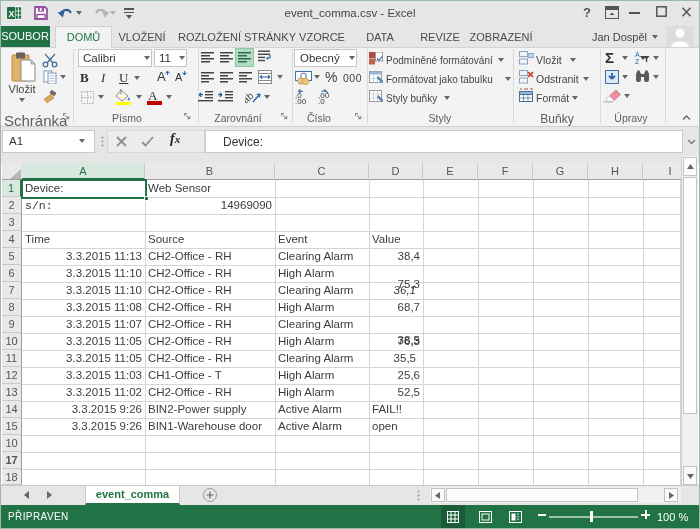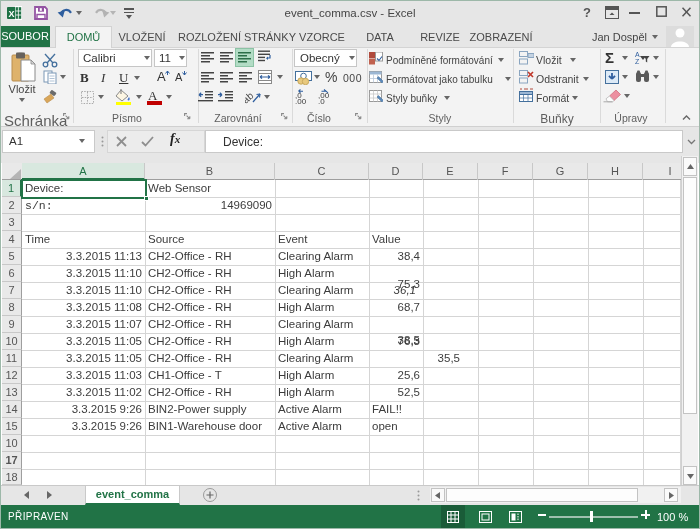--- a/index.html
+++ b/index.html
@@ -476,21 +476,21 @@
 <div class="a" style="left:145px;top:316px;width:130px;height:17px;font-size:11.5px;color:#3c3c3c;text-align:left;line-height:17px;padding:0 3px;white-space:nowrap;overflow:visible;">CH2-Office - RH</div>
 <div class="a" style="left:275px;top:316px;width:94px;height:17px;font-size:11.5px;color:#3c3c3c;text-align:left;line-height:17px;padding:0 3px;white-space:nowrap;overflow:visible;">Clearing Alarm</div>
 <div class="a" style="left:369px;top:332px;width:54px;height:17px;font-size:11.5px;color:#3c3c3c;text-align:right;line-height:17px;padding:0 3px;white-space:nowrap;overflow:visible;">38,5</div>
 <div class="a" style="left:22px;top:333px;width:123px;height:17px;font-size:11.5px;color:#3c3c3c;text-align:right;line-height:17px;padding:0 3px;white-space:nowrap;overflow:visible;">3.3.2015 11:05</div>
 <div class="a" style="left:145px;top:333px;width:130px;height:17px;font-size:11.5px;color:#3c3c3c;text-align:left;line-height:17px;padding:0 3px;white-space:nowrap;overflow:visible;">CH2-Office - RH</div>
 <div class="a" style="left:275px;top:333px;width:94px;height:17px;font-size:11.5px;color:#3c3c3c;text-align:left;line-height:17px;padding:0 3px;white-space:nowrap;overflow:visible;">High Alarm</div>
 <div class="a" style="left:369px;top:333px;width:54px;height:17px;font-size:11.5px;color:#3c3c3c;text-align:right;line-height:17px;padding:0 3px;white-space:nowrap;overflow:visible;">76,3</div>
 <div class="a" style="left:22px;top:350px;width:123px;height:17px;font-size:11.5px;color:#3c3c3c;text-align:right;line-height:17px;padding:0 3px;white-space:nowrap;overflow:visible;">3.3.2015 11:05</div>
 <div class="a" style="left:145px;top:350px;width:130px;height:17px;font-size:11.5px;color:#3c3c3c;text-align:left;line-height:17px;padding:0 3px;white-space:nowrap;overflow:visible;">CH2-Office - RH</div>
 <div class="a" style="left:275px;top:350px;width:94px;height:17px;font-size:11.5px;color:#3c3c3c;text-align:left;line-height:17px;padding:0 3px;white-space:nowrap;overflow:visible;">Clearing Alarm</div>
-<div class="a" style="left:369px;top:350px;width:54px;height:17px;font-size:11.5px;color:#3c3c3c;text-align:right;line-height:17px;padding:0 7px;white-space:nowrap;overflow:visible;margin-left:44px;">35,5</div>
+<div class="a" style="left:369px;top:350px;width:54px;height:17px;font-size:11.5px;color:#3c3c3c;text-align:right;line-height:17px;padding:0 7px;white-space:nowrap;overflow:visible;">35,5</div>
 <div class="a" style="left:22px;top:367px;width:123px;height:17px;font-size:11.5px;color:#3c3c3c;text-align:right;line-height:17px;padding:0 3px;white-space:nowrap;overflow:visible;">3.3.2015 11:03</div>
 <div class="a" style="left:145px;top:367px;width:130px;height:17px;font-size:11.5px;color:#3c3c3c;text-align:left;line-height:17px;padding:0 3px;white-space:nowrap;overflow:visible;">CH1-Office - T</div>
 <div class="a" style="left:275px;top:367px;width:94px;height:17px;font-size:11.5px;color:#3c3c3c;text-align:left;line-height:17px;padding:0 3px;white-space:nowrap;overflow:visible;">High Alarm</div>
 <div class="a" style="left:369px;top:367px;width:54px;height:17px;font-size:11.5px;color:#3c3c3c;text-align:right;line-height:17px;padding:0 3px;white-space:nowrap;overflow:visible;">25,6</div>
 <div class="a" style="left:22px;top:384px;width:123px;height:17px;font-size:11.5px;color:#3c3c3c;text-align:right;line-height:17px;padding:0 3px;white-space:nowrap;overflow:visible;">3.3.2015 11:02</div>
 <div class="a" style="left:145px;top:384px;width:130px;height:17px;font-size:11.5px;color:#3c3c3c;text-align:left;line-height:17px;padding:0 3px;white-space:nowrap;overflow:visible;">CH2-Office - RH</div>
 <div class="a" style="left:275px;top:384px;width:94px;height:17px;font-size:11.5px;color:#3c3c3c;text-align:left;line-height:17px;padding:0 3px;white-space:nowrap;overflow:visible;">High Alarm</div>
 <div class="a" style="left:369px;top:384px;width:54px;height:17px;font-size:11.5px;color:#3c3c3c;text-align:right;line-height:17px;padding:0 3px;white-space:nowrap;overflow:visible;">52,5</div>
 <div class="a" style="left:22px;top:401px;width:123px;height:17px;font-size:11.5px;color:#3c3c3c;text-align:right;line-height:17px;padding:0 3px;white-space:nowrap;overflow:visible;">3.3.2015 9:26</div>
 <div class="a" style="left:145px;top:401px;width:130px;height:17px;font-size:11.5px;color:#3c3c3c;text-align:left;line-height:17px;padding:0 3px;white-space:nowrap;overflow:visible;">BIN2-Power supply</div>

